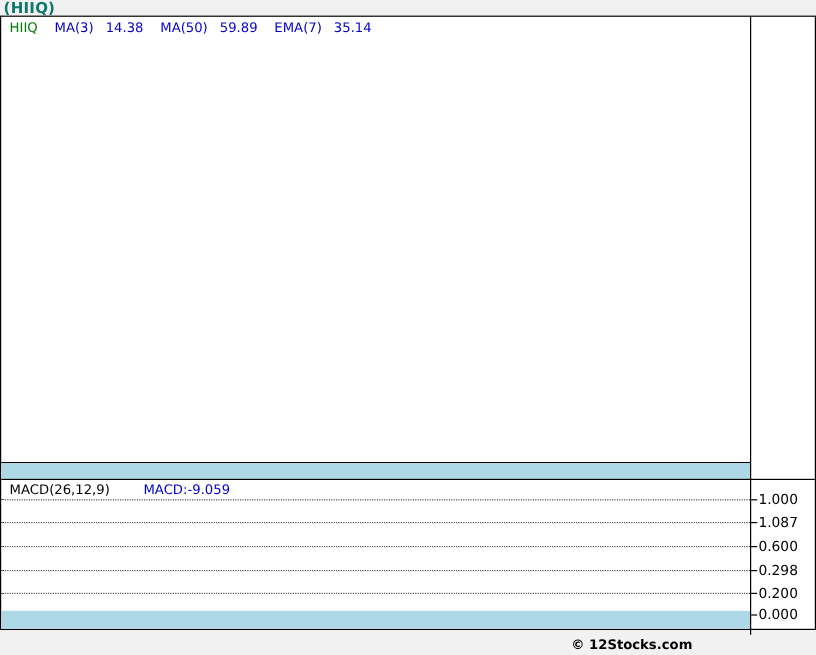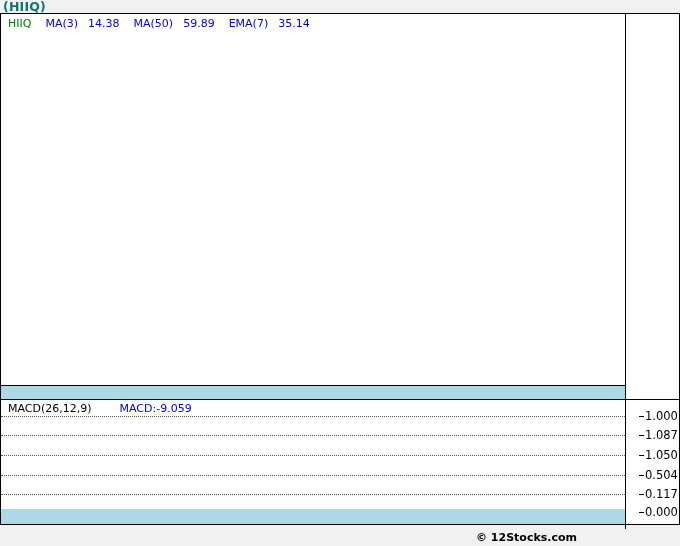--- a/index.html
+++ b/index.html
@@ -56,21 +56,21 @@
     position:absolute; left:0; top:497px; width:624px; height:0;
     border-top:1px dotted #000;
   }
   .band-bottom{
     position:absolute; left:0; bottom:0; width:624px; height:15px;
     background:#add8e6;
   }
   
   .axis-col{ position:absolute; top:0; left:625px; width:53px; height:515px; }
   .tick-row{
-    position:absolute; left:638px; height:14px; display:flex; align-items:center;
+    position:absolute; left:625px; height:14px; display:flex; align-items:center;
     font-size:11.5px; color:#000; white-space:nowrap;
   }
   .tick-dash{ display:inline-block; width:5px; height:1px; background:#000; margin-right:1px; }
   .footer{
     position:absolute; top:531px; left:0; width:580px; height:15px;
     text-align:right; padding-right:3px;
     font-size:11px; font-weight:bold; color:#000;
   }
 </style>
 </head>
@@ -107,29 +107,29 @@
   <div class="tick-row" style="top:395px">
     <span class="tick-dash"></span>
       <span class="tick-label">1.000</span>
   </div>
   <div class="tick-row" style="top:414px">
     <span class="tick-dash"></span>
       <span class="tick-label">1.087</span>
   </div>
   <div class="tick-row" style="top:434px">
     <span class="tick-dash"></span>
-      <span class="tick-label">1.050</span>
+      <span class="tick-label">0.600</span>
   </div>
   <div class="tick-row" style="top:454px">
     <span class="tick-dash"></span>
-      <span class="tick-label">0.504</span>
+      <span class="tick-label">0.298</span>
   </div>
   <div class="tick-row" style="top:473px">
     <span class="tick-dash"></span>
-      <span class="tick-label">0.117</span>
+      <span class="tick-label">0.200</span>
   </div>
   <div class="tick-row" style="top:491px">
     <span class="tick-dash"></span>
       <span class="tick-label">0.000</span>
   </div>
 
 </div>
 
 <div class="footer">© 12Stocks.com</div>
 

